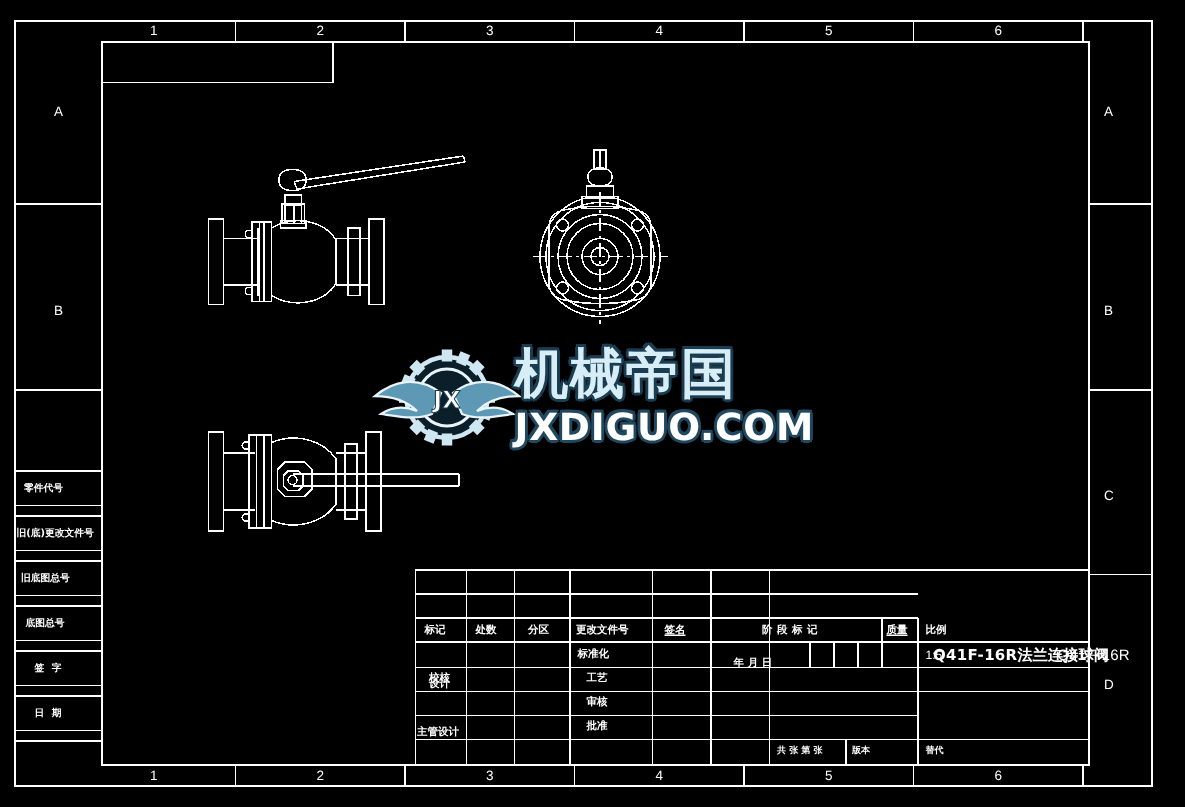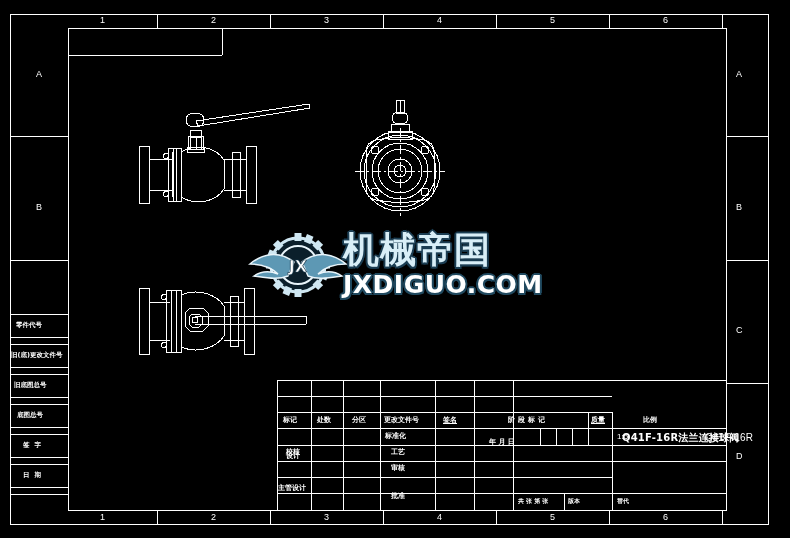--- a/index.html
+++ b/index.html
@@ -359,25 +359,25 @@
   <div class="txt tb-head cn" style="left:443px; top:417px;text-decoration:underline;">签名</div>
   <div class="txt tb-head cn" style="left:479px; top:439px;margin-left:10px;">年 月 日</div>
 
   <div class="txt tb-cell cn" style="left:286px; top:433px;margin-top:20px;">设计</div>
   <div class="txt tb-cell cn" style="left:286px; top:449px;">校核</div>
   <div class="txt tb-cell cn" style="left:278px; top:465px;margin-top:20px;">主管设计</div>
 
   <div class="txt tb-cell cn" style="left:385px; top:433px;">标准化</div>
   <div class="txt tb-cell cn" style="left:391px; top:449px;">工艺</div>
   <div class="txt tb-cell cn" style="left:391px; top:465px;">审核</div>
-  <div class="txt tb-cell cn" style="left:391px; top:481px;margin-top:12px;">批准</div>
+  <div class="txt tb-cell cn" style="left:391px; top:481px;">批准</div>
 
   <div class="txt tb-head cn" style="left:508px; top:417px; letter-spacing:3px;">阶段标记</div>
   <div class="txt tb-head cn" style="left:591px; top:417px;text-decoration:underline;">质量</div>
-  <div class="txt tb-head cn" style="left:617px; top:417px;margin-left:26px;">比例</div>
+  <div class="txt tb-head cn" style="left:617px; top:417px;">比例</div>
   <div class="txt scale-val" style="left:617px; top:433px;">1:5</div>
 
   <div class="txt tb-small cn" style="left:518px; top:498px;">共    张    第    张</div>
   <div class="txt tb-small cn" style="left:568px; top:498px;">版本</div>
   <div class="txt tb-small cn" style="left:617px; top:498px;">替代</div>
 
   <div class="txt partname cn" style="left:622px; top:433px;">Q41F-16R法兰连接球阀</div>
   <div class="txt partname" style="left:705px; top:433px;">Q41F-16R</div>
 
 </div>

